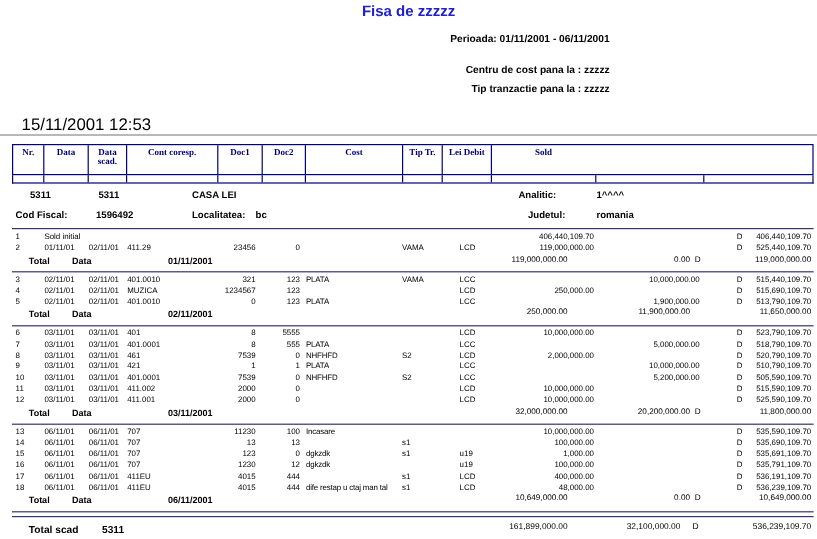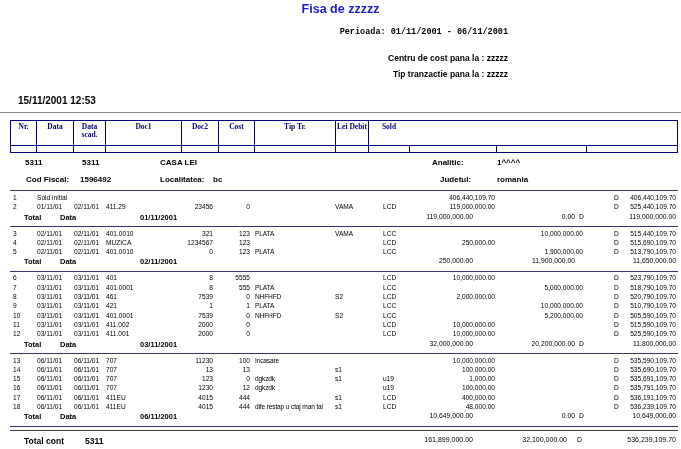--- a/index.html
+++ b/index.html
@@ -1,24 +1,24 @@
 <!DOCTYPE html>
 <html><head>
 <meta charset="utf-8">
 <style>
   html,body{margin:0;padding:0;background:#fff;}
   .page{position:relative;width:681px;height:449px;background:#ffffff;overflow:hidden;
         font-family:"Liberation Sans","DejaVu Sans",sans-serif;color:#000;}
   .title{position:absolute;top:2px;left:0;width:681px;text-align:center;
          font-size:12.5px;font-weight:bold;color:#2020cc;}
   .meta{position:absolute;right:173px;font-size:8.5px;font-weight:bold;white-space:nowrap;}
-  .meta-period{top:27px;font-family:Liberation Mono, monospace;}
+  .meta-period{top:27px;}
   .meta-cost{top:53px;}
   .meta-tip{top:69px;}
-  .timestamp{position:absolute;left:18px;top:95px;font-size:10px;font-weight:bold;text-align:center;}
+  .timestamp{position:absolute;left:18px;top:95px;font-size:14px;font-weight:normal;text-align:center;}
   .topline{position:absolute;top:112px;left:0;width:681px;border-bottom:1px solid #8a8a8a;}
 
   .rowgrid{display:grid;grid-template-columns:25px 37px 32px 76px 37px 36px 81px 33px 41px 87px 90px 93px;}
 
   .thead{position:absolute;top:120px;left:10px;width:668px;height:26px;
          border:1px solid #00007d;box-sizing:border-box;font-family:Liberation Serif, serif;}
   .hcell{border-left:1px solid #00007d;box-sizing:border-box;color:#00007d;font-weight:bold;
          font-size:7.5px;line-height:8px;text-align:center;padding-top:2px;overflow:hidden;}
   .hcell:first-child{border-left:none;}
   .subrow{position:absolute;top:146px;left:10px;width:668px;height:7px;
@@ -83,20 +83,21 @@
   <div class="meta meta-cost">Centru de cost pana la : zzzzz</div>
   <div class="meta meta-tip">Tip tranzactie pana la : zzzzz</div>
   <div class="timestamp">15/11/2001 12:53</div>
 
   <div class="topline"></div>
 
   <div class="thead rowgrid">
       <span class="hcell">Nr.</span>
       <span class="hcell">Data</span>
       <span class="hcell">Data scad.</span>
+      <span class="hcell">Cont coresp.</span>
       <span class="hcell">Doc1</span>
       <span class="hcell">Doc2</span>
       <span class="hcell">Cost</span>
       <span class="hcell">Tip Tr.</span>
       <span class="hcell">Lei Debit</span>
       <span class="hcell">Sold</span>
     </div>
   <div class="subrow rowgrid">
       <span class="scell"></span>
       <span class="scell"></span>
@@ -110,21 +111,21 @@
       <span class="scell"></span>
       <span class="scell"></span>
       <span class="scell"></span>
     </div>
 
   <div class="acct" style="top:158px;left:25px;">5311</div>
   <div class="acct" style="top:158px;left:82px;">5311</div>
   <div class="acct" style="top:158px;left:160px;">CASA LEI</div>
   <div class="acct" style="top:158px;left:432px;">Analitic:</div>
   <div class="acct" style="top:158px;left:497px;">1^^^^</div>
-  <div class="acct" style="top:175px;left:26px;">Cod Fiscal:</div>
+  <div class="acct" style="top:175px;left:13px;">Cod Fiscal:</div>
   <div class="acct" style="top:175px;left:80px;">1596492</div>
   <div class="acct" style="top:175px;left:160px;">Localitatea:</div>
   <div class="acct" style="top:175px;left:213px;">bc</div>
   <div class="acct" style="top:175px;left:440px;">Judetul:</div>
   <div class="acct" style="top:175px;left:497px;">romania</div>
 
   <div class="hline-acct"></div>
 
   <div class="tbodywrap">
     <div id="blocks">
@@ -471,21 +472,21 @@
           <span class="t-num t-debit">10,649,000.00</span>
           <span class="t-num t-credit">0.00</span>
           <span class="t-ind">D</span>
           <span class="t-num t-sold">10,649,000.00</span>
         </div>
       </div>
 
     <div class="dline"></div>
 
     <div class="grow">
-      <span class="g-label">Total cont</span>
+      <span class="g-label">Total scad</span>
       <span class="g-acct">5311</span>
       <span class="g-num g-debit">161,899,000.00</span>
       <span class="g-num g-credit">32,100,000.00</span>
       <span class="g-ind">D</span>
       <span class="g-num g-sold">536,239,109.70</span>
     </div>
   </div>
 
 </div>
 

